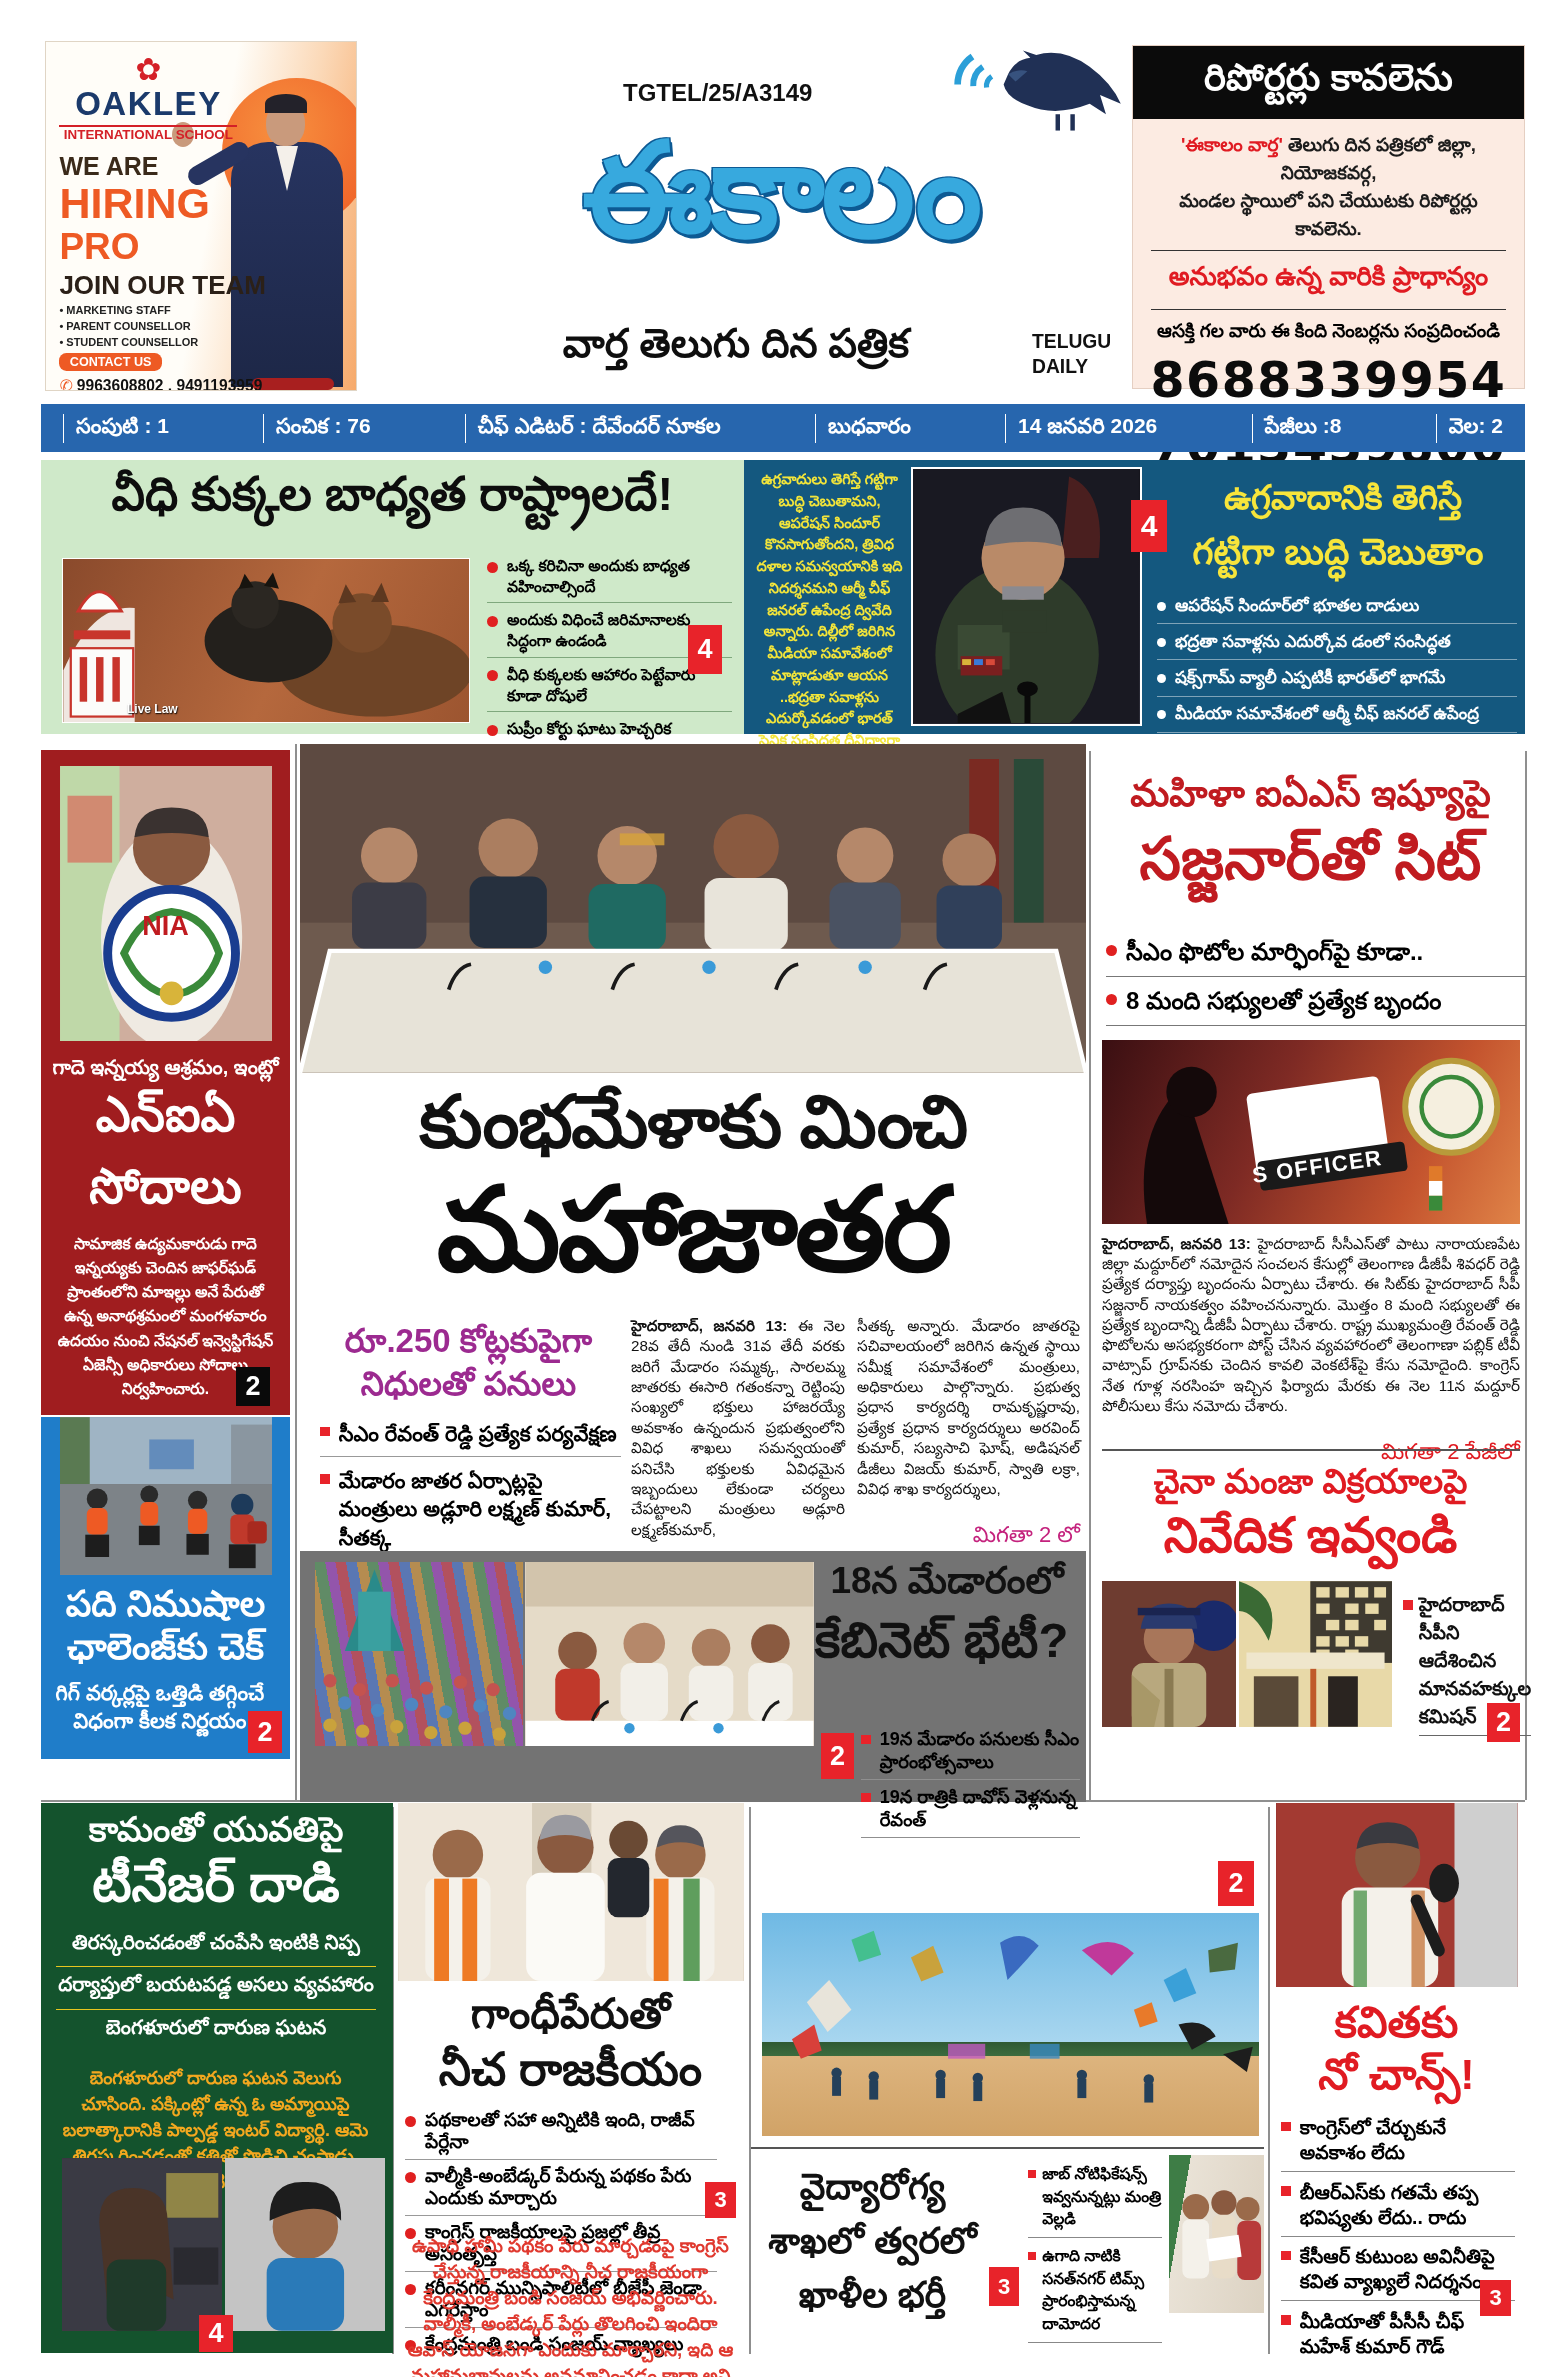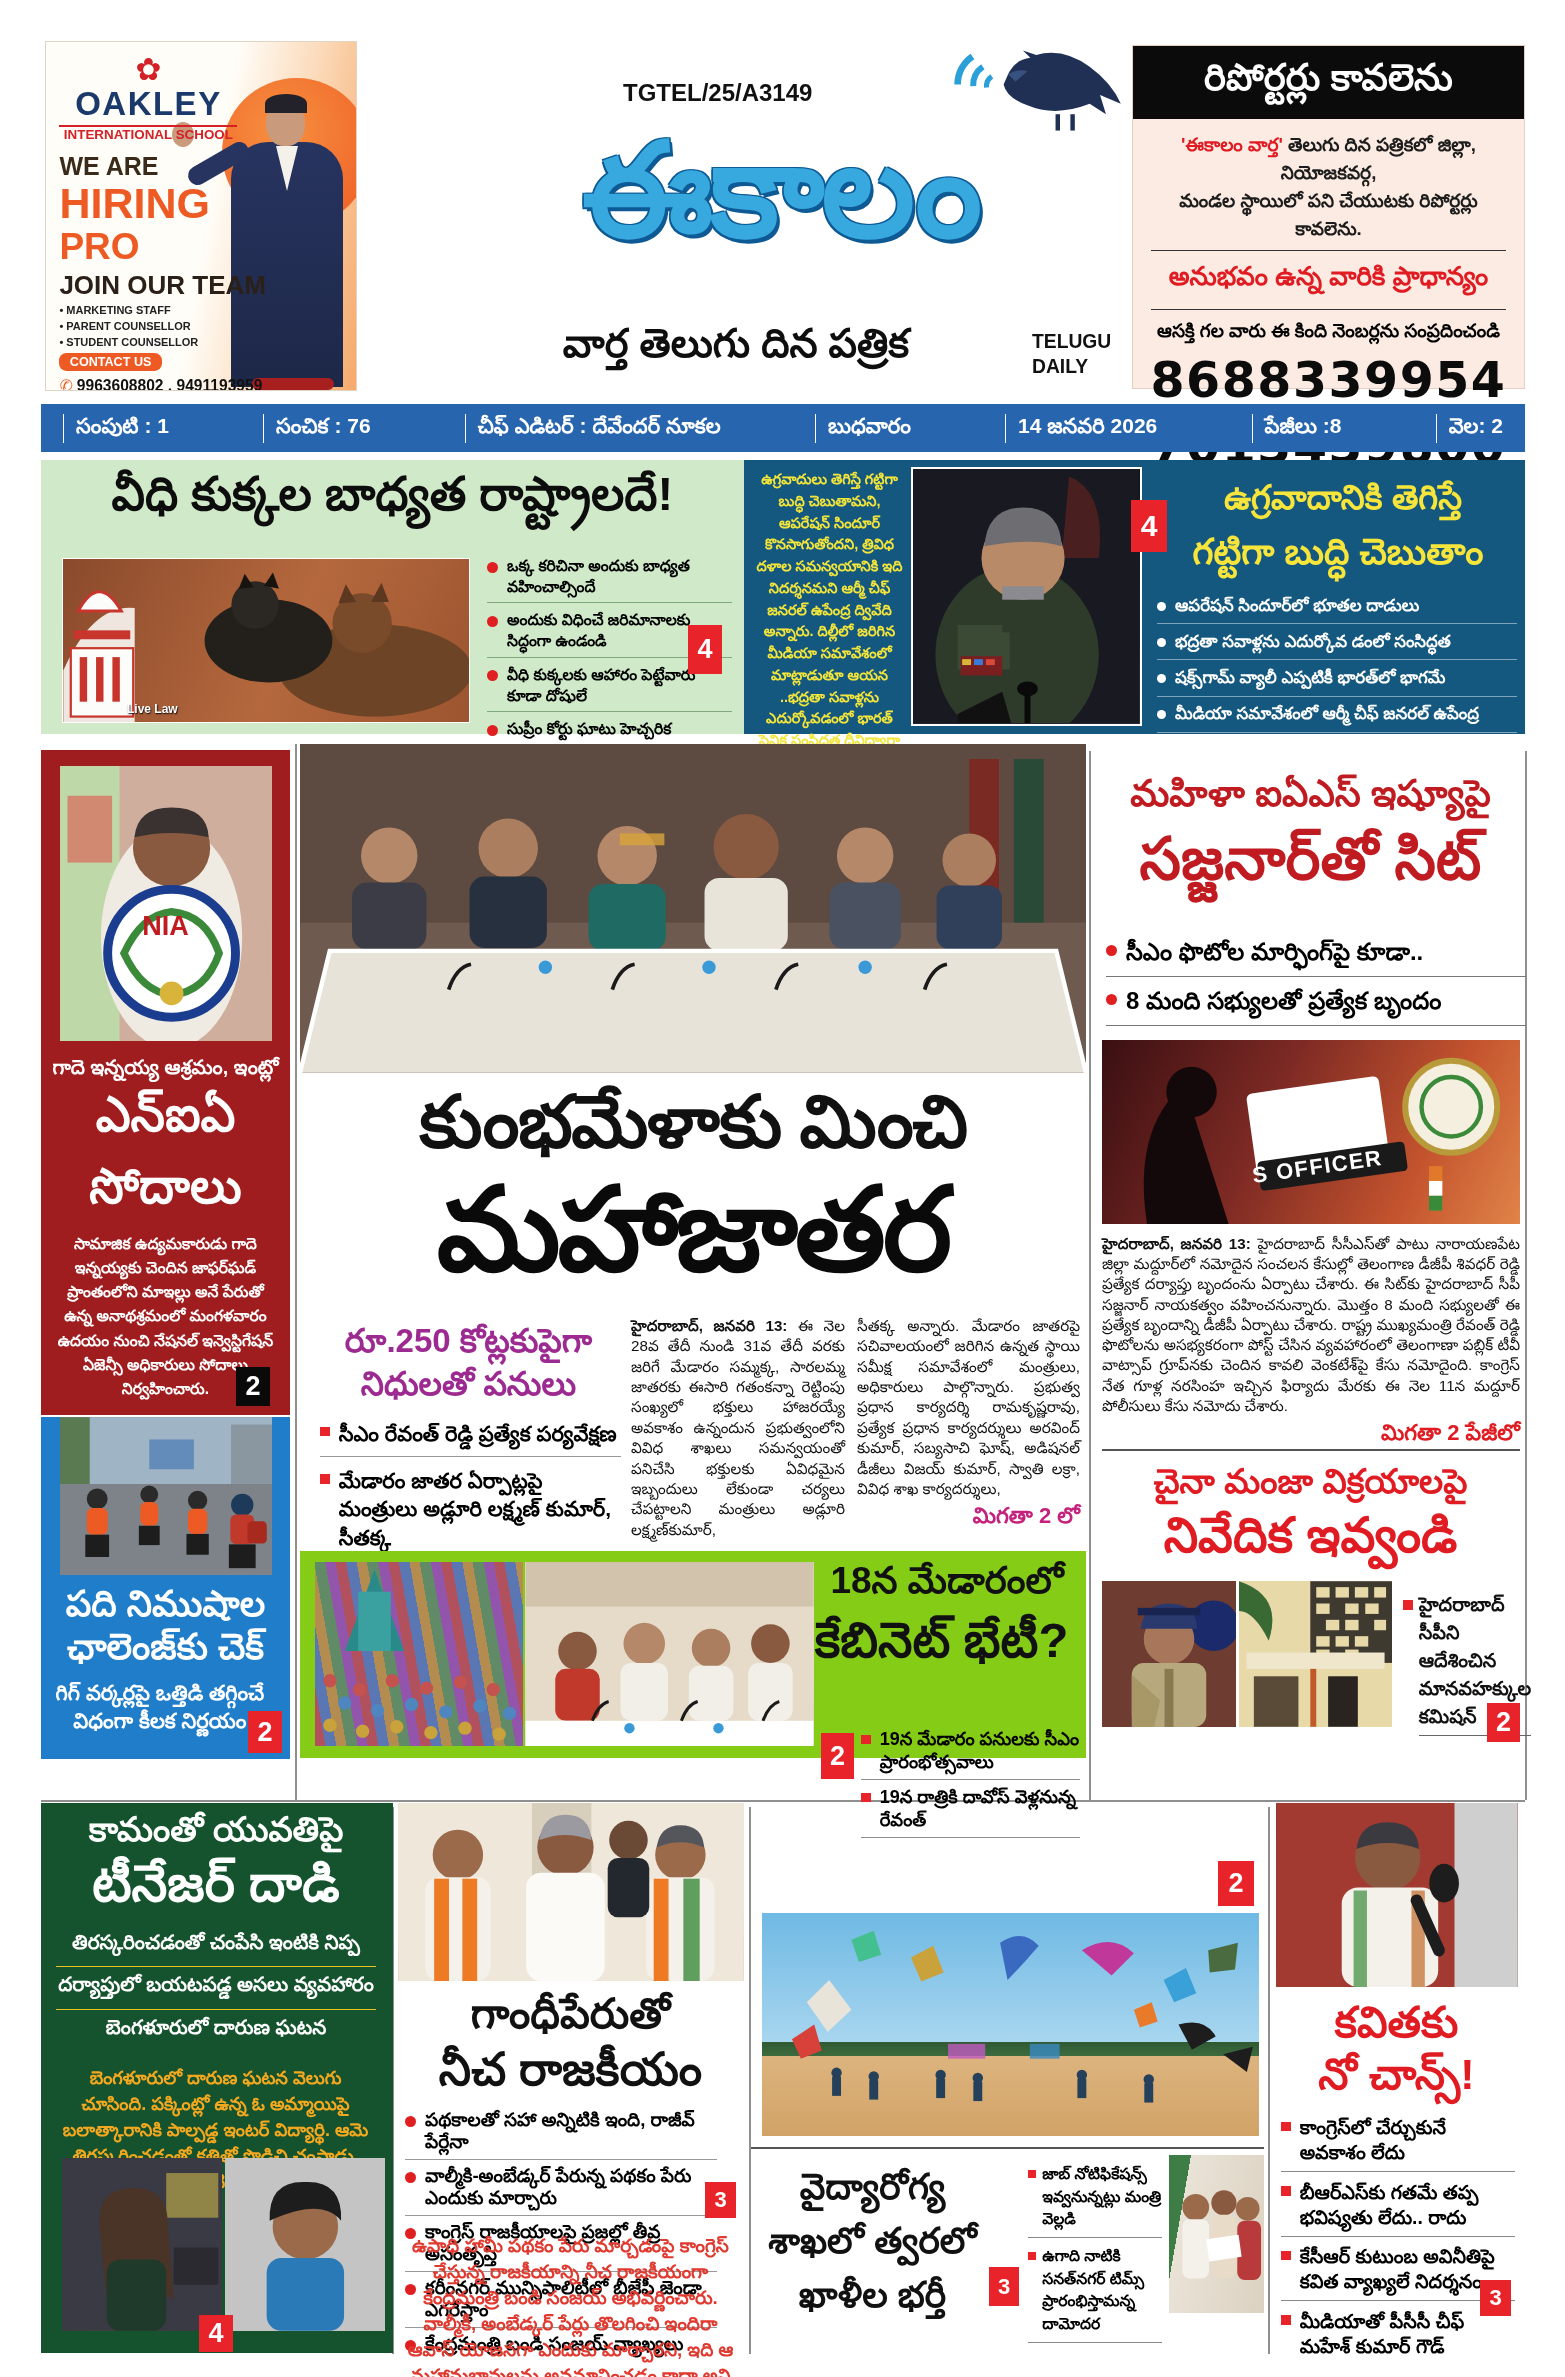--- a/index.html
+++ b/index.html
@@ -63,22 +63,22 @@
   .gig-sub{position:absolute;left:7.4px;top:262px;width:223px;text-align:center;font-size:21px;font-weight:bold;line-height:1.35}
   
   .mphoto{left:300px;top:744px;width:786px;height:329px;background:linear-gradient(#5d4a41 0%,#7a6457 45%,#8d7868 60%,#ada093 100%);overflow:hidden}
   .mh1{left:300px;top:1080px;width:786px;text-align:center;font-size:73px;font-weight:800;color:#111;letter-spacing:-1.5px}
   .mh2{left:300px;top:1162px;width:786px;text-align:center;font-size:117px;font-weight:900;color:#0a0a0a;letter-spacing:-3px}
   .msub{left:320px;top:1320px;width:297px;text-align:center;font-size:33px;font-weight:900;color:#9c2a90;line-height:1.3}
   .mbul{left:320px;top:1420px;width:301px}
   .mbul .brow{font-size:21px;font-weight:bold;line-height:1.35;border-bottom:0.7px solid #999;padding-bottom:7.4px;margin-bottom:10.4px}
   .mcol{font-size:15.2px;line-height:1.34;text-align:justify;color:#111}
   .dl{font-weight:700}
-  .cont{color:#c4227d;font-weight:700;text-align:right;font-size:22px;margin-top:2px}
-  .peach{left:300px;top:1551px;width:786px;height:207px;background:#84cc16}
+  .cont{color:#c4227d;font-weight:400;text-align:right;font-size:22px;margin-top:21px}
+  .peach{left:300px;top:1551px;width:786px;height:251px;background:#737373}
   .pe-img1{position:absolute;left:15px;top:11px;width:208px;height:184px;background:repeating-linear-gradient(80deg,#c4534f 0 10.4px,#4f86c0 10.4px 21px,#c9a23c 21px 31px,#57a05a 31px 42px,#9b59b6 42px 52px);overflow:hidden}
   .pe-img2{position:absolute;left:225px;top:11px;width:289px;height:184px;background:linear-gradient(#e9ded0 55%,#cfc3b2);overflow:hidden}
   .pe-h1{position:absolute;left:517px;top:9px;width:260px;text-align:center;font-size:37px;font-weight:900;color:#111}
   .pe-h2{position:absolute;left:504px;top:61px;width:275px;text-align:center;font-size:49px;font-weight:900;color:#111}
   .pe-bul{position:absolute;left:561px;top:177px;width:219px}
   .pe-bul .brow{font-size:18px;font-weight:bold;line-height:1.25;border-bottom:0.7px solid #8f8f8f;padding-bottom:6px;margin-bottom:6px}
   
   .sit-kick{left:1095px;top:773px;width:431px;text-align:center;font-size:37px;font-weight:900;color:#c01b20}
   .sit-h{left:1095px;top:825px;width:431px;text-align:center;font-size:59px;font-weight:900;color:#c01b20}
   .sit-bul{left:1106px;top:938px;width:420px}

